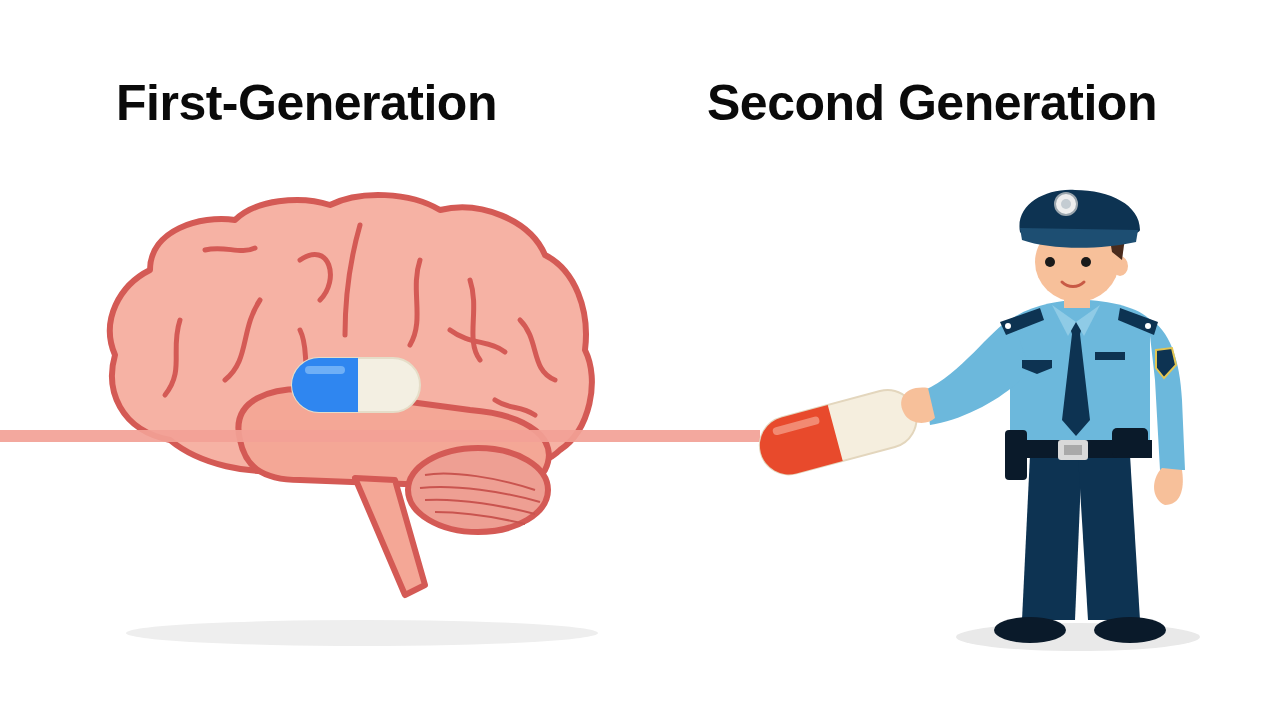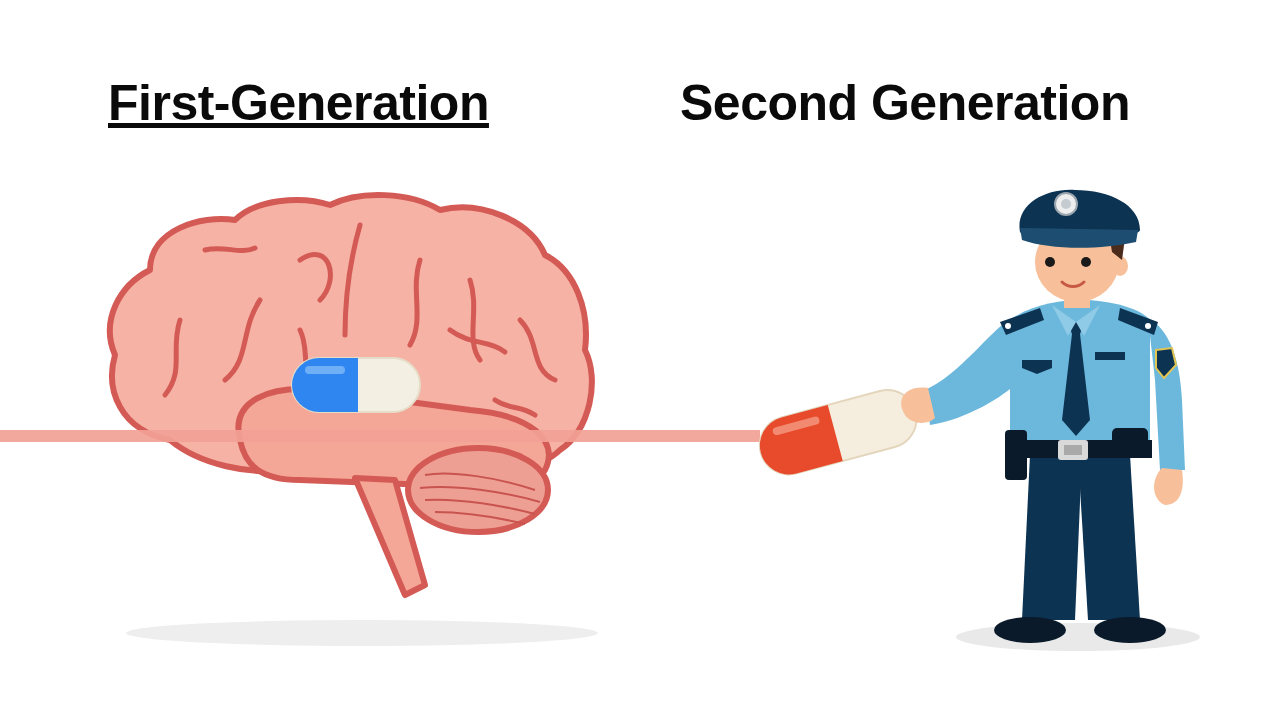--- a/index.html
+++ b/index.html
@@ -1,19 +1,19 @@
 <!DOCTYPE html>
 <html><head>
 <meta charset="utf-8">
 <style>
   html, body { margin: 0; padding: 0; background: #ffffff; }
   body { width: 1280px; height: 720px; position: relative; overflow: hidden; font-family: "Liberation Sans", sans-serif; }
   .title { position: absolute; top: 74px; font-weight: 700; font-size: 50px; color: #0a0a0a; letter-spacing: -0.5px; white-space: nowrap; }
-  #title-left { left: 108px; text-decoration: underline; }
-  #title-right { left: 680px; }
+  #title-left { left: 116px; }
+  #title-right { left: 707px; }
   svg.scene { position: absolute; left: 0; top: 0; }
 </style>
 </head>
 <body>
 
 <div class="title" id="title-left">First-Generation</div>
 <div class="title" id="title-right">Second Generation</div>
 
 <svg class="scene" width="1280" height="720" viewBox="0 0 1280 720">
 

